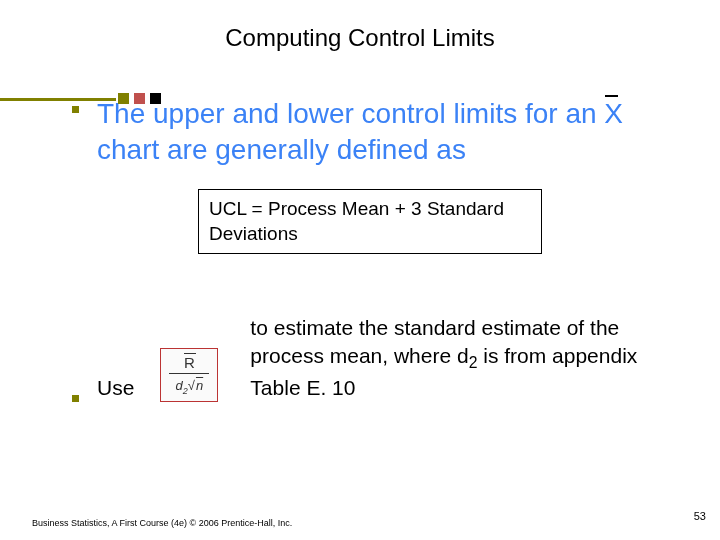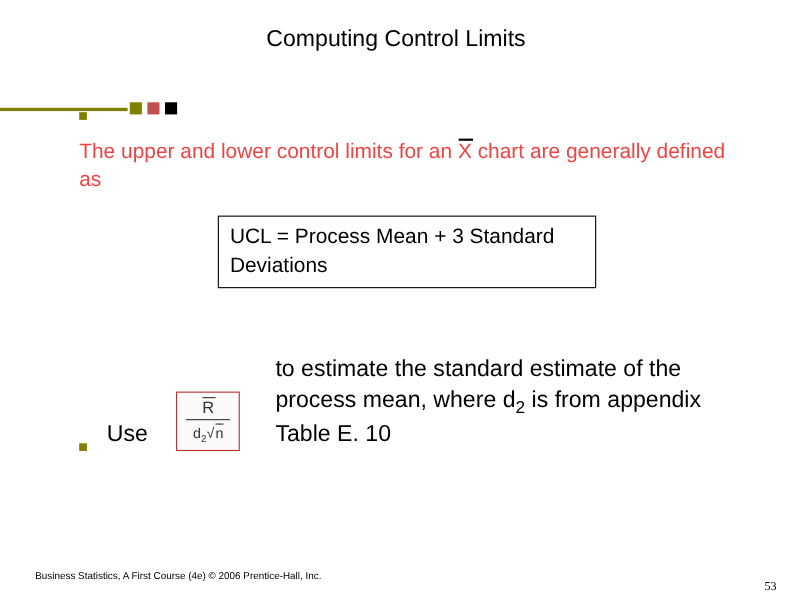--- a/index.html
+++ b/index.html
@@ -6,21 +6,21 @@
   body {
     width: 720px;
     height: 540px;
     background: #fff;
     font-family: Arial, Helvetica, sans-serif;
     position: relative;
     overflow: hidden;
   }
   .title {
     text-align: center;
-    font-size: 21px;
+    font-size: 24px;
     color: #000;
     padding-top: 24px;
     padding-bottom: 18px;
   }
   .decor {
     position: absolute;
     left: 0;
     top: 92px;
     width: 180px;
     height: 14px;
@@ -40,24 +40,23 @@
   .decor .sq1 { left: 118px; width: 11px; height: 11px; background: #808000; }
   .decor .sq2 { left: 134px; width: 11px; height: 11px; background: #C0504D; }
   .decor .sq3 { left: 150px; width: 11px; height: 11px; background: #000; }
   .content {
     padding: 26px 52px 0 72px;
   }
   .bullet-row {
     display: flex;
     align-items: flex-start;
     gap: 18px;
-    font-size: 19px;
-    color: #ef4444;
+    font-size: 28px;
+    color: #3b82f6;
     line-height: 1.3;
-    flex-direction: column;
   }
   .bullet-sq {
     width: 7px;
     height: 7px;
     background: #808000;
     margin-top: 10px;
     flex: 0 0 auto;
   }
   .xbar {
     position: relative;
@@ -126,40 +125,40 @@
   }
   .formula .denom {
     position: absolute;
     bottom: 4px;
     left: 0;
     width: 100%;
     text-align: center;
     font-size: 13px;
     color: #333;
     white-space: nowrap;
+    font-style: italic;
   }
   .formula .denom sub { font-size: 9px; }
   .sqrt { text-decoration: overline; padding-left: 1px;}
   .explain { flex: 1; padding-top: 0; padding-left: 6px;}
   sub { font-size: 0.75em; }
   .footer {
     position: absolute;
     left: 4px;
     bottom: 12px;
     font-size: 9px;
     color: #000;
     margin-left: 28px;
   }
   .pagenum {
     position: absolute;
     right: 14px;
-    bottom: 1px;
+    bottom: 18px;
     font-size: 11px;
     color: #000;
-    font-family: Liberation Serif, serif;
   }
 </style>
 </head>
 <body>
 
 <div class="title">Computing Control Limits</div>
 
 <div class="decor">
   <div class="bar"></div>
   <div class="sq1"></div>

